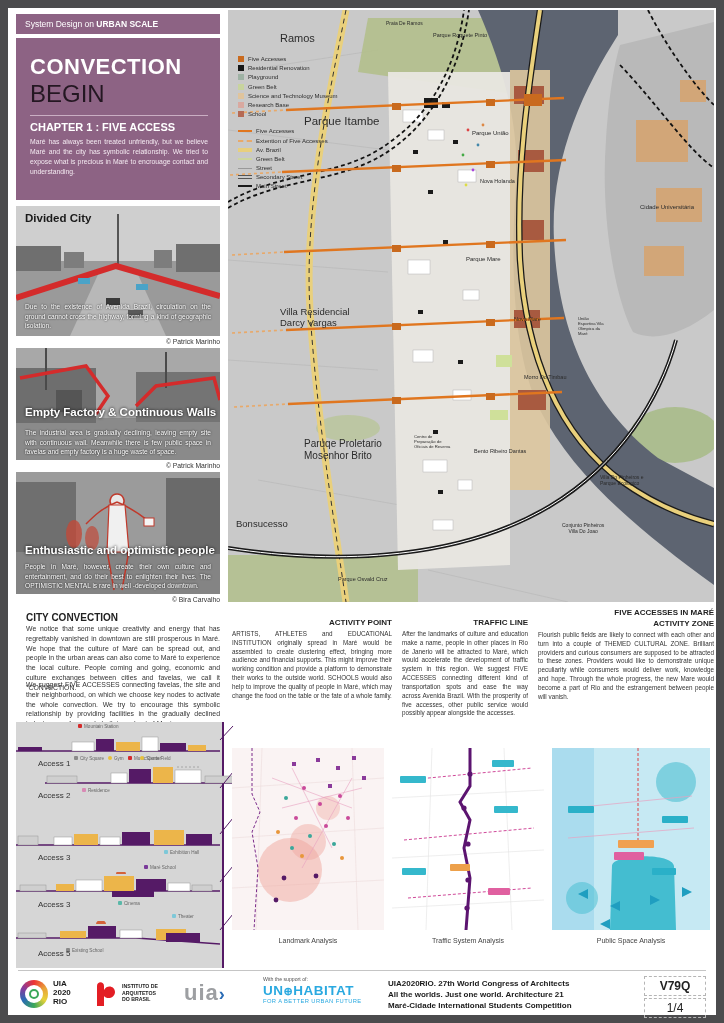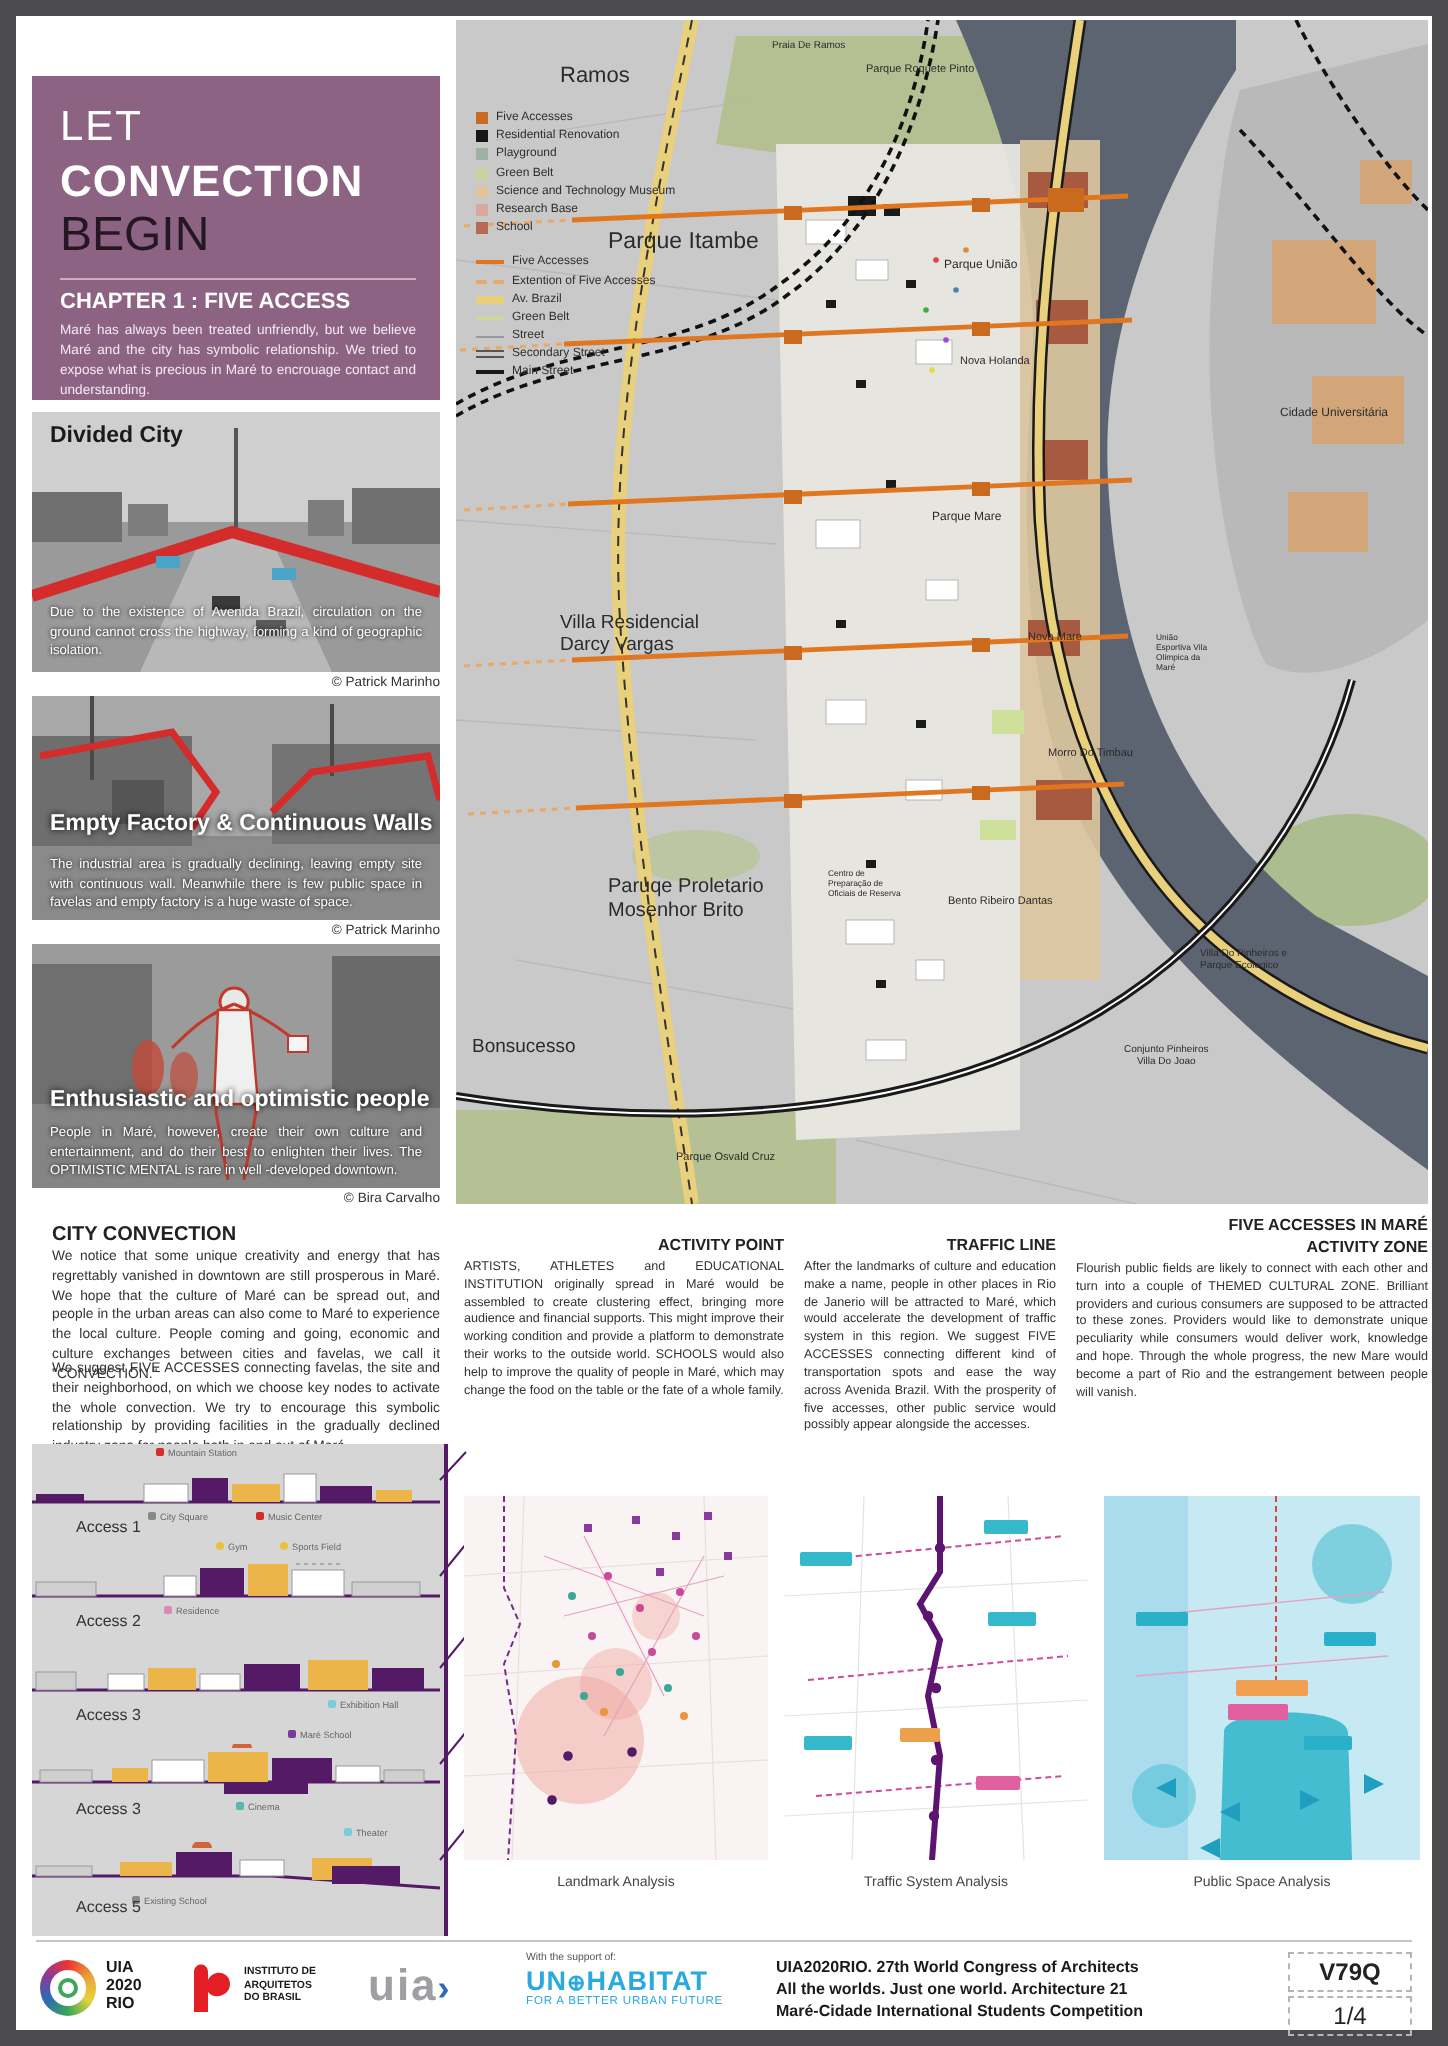--- a/index.html
+++ b/index.html
@@ -50,22 +50,24 @@
   .footer-divider{left:10px;top:962px;width:688px;height:1px;background:#c5c5c5;}
   .f-small{font-size:5.2px;color:#555;}
   .code-box{border:1px dashed #b5b5b5;width:62px;height:20px;text-align:center;
             font-weight:bold;color:#222;box-sizing:border-box;}
 </style>
 </head>
 <body>
 
 <div class="page">
 
+  <div class="abs kicker">
+    <span>System Design on </span><b>URBAN SCALE</b>
+  </div>
   <div class="abs titlebox">
-    <div class="t1">LET</div>
     <div class="t2">CONVECTION</div>
     <div class="t3">BEGIN</div>
     <div class="chapter">CHAPTER 1 : FIVE ACCESS</div>
     <div class="intro">Maré has always been treated unfriendly, but we believe Maré and the city has symbolic relationship. We tried to expose what is precious in Maré to encrouage contact and understanding.</div>
   </div>
 
   <div class="abs photo" style="top:198px;height:130px;">
     <svg width="204" height="130" viewBox="0 0 204 130">
       <rect width="204" height="130" fill="#cfcfcf"></rect>
       <rect y="55" width="204" height="75" fill="#9a9a9a"></rect>
@@ -136,21 +138,21 @@
         <rect x="100" y="10" width="24" height="9" fill="#ecb54a"></rect>
         <rect x="126" y="5" width="16" height="14" fill="#fff" stroke="#999" stroke-width=".5"></rect>
         <rect x="144" y="11" width="26" height="8" fill="#551a66"></rect>
         <rect x="172" y="13" width="18" height="6" fill="#ecb54a"></rect>
       </svg>
       <span class="ann" style="left:58px;top:32px;"><i style="background:#8a8a8a;"></i><span>City Square</span></span>
       <span class="ann" style="left:112px;top:32px;"><i style="background:#d42b2b;"></i><span>Music Center</span></span>
       <span class="access-label">Access 1</span>
     </div>
 
-    <div class="access-row" style="top:49px;">
+    <div class="access-row" style="top:34px;padding-left:29px;">
       <span class="ann" style="left:92px;top:0;"><i style="background:#e8c13a;border-radius:50%;"></i><span>Gym</span></span>
       <span class="ann" style="left:124px;top:0;"><i style="background:#e8c13a;border-radius:50%;"></i><span>Sports Field</span></span>
       <svg width="204" height="22" style="position:absolute;top:8px;">
         <line x1="0" y1="19" x2="204" y2="19" stroke="#551a66" stroke-width="1.4"></line>
         <rect x="2" y="12" width="30" height="7" fill="#cfcfcf" stroke="#999" stroke-width=".5"></rect>
         <rect x="66" y="9" width="16" height="10" fill="#fff" stroke="#999" stroke-width=".5"></rect>
         <rect x="84" y="5" width="22" height="14" fill="#551a66"></rect>
         <rect x="108" y="3" width="20" height="16" fill="#ecb54a"></rect>
         <rect x="130" y="6" width="26" height="13" fill="#fff" stroke="#999" stroke-width=".5"></rect>
         <line x1="132" y1="3" x2="154" y2="3" stroke="#999" stroke-width=".8" stroke-dasharray="2,2"></line>

